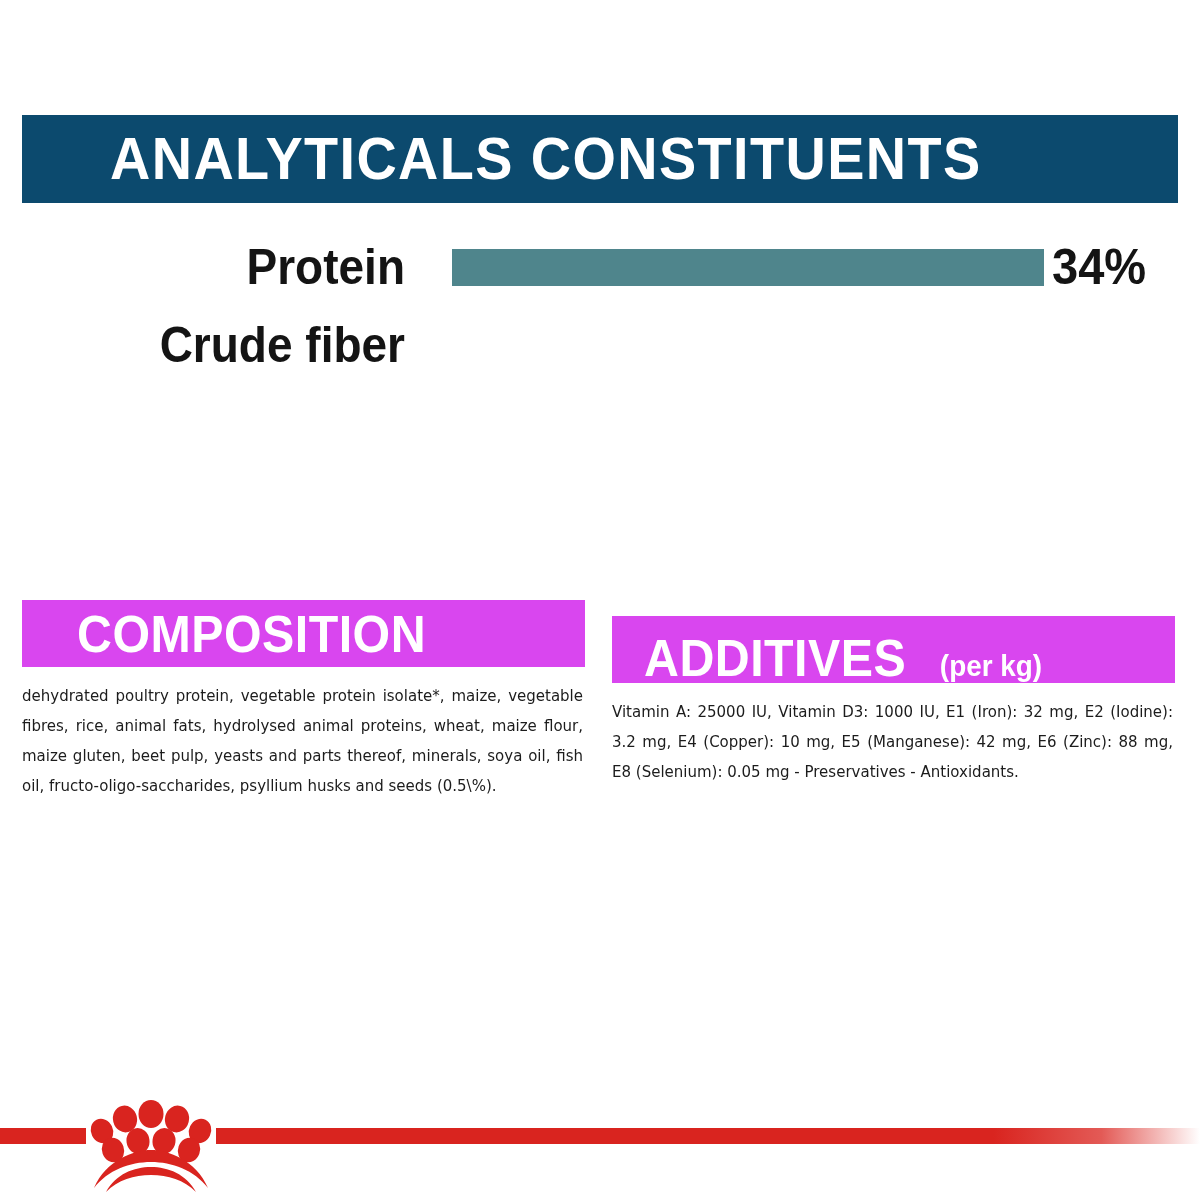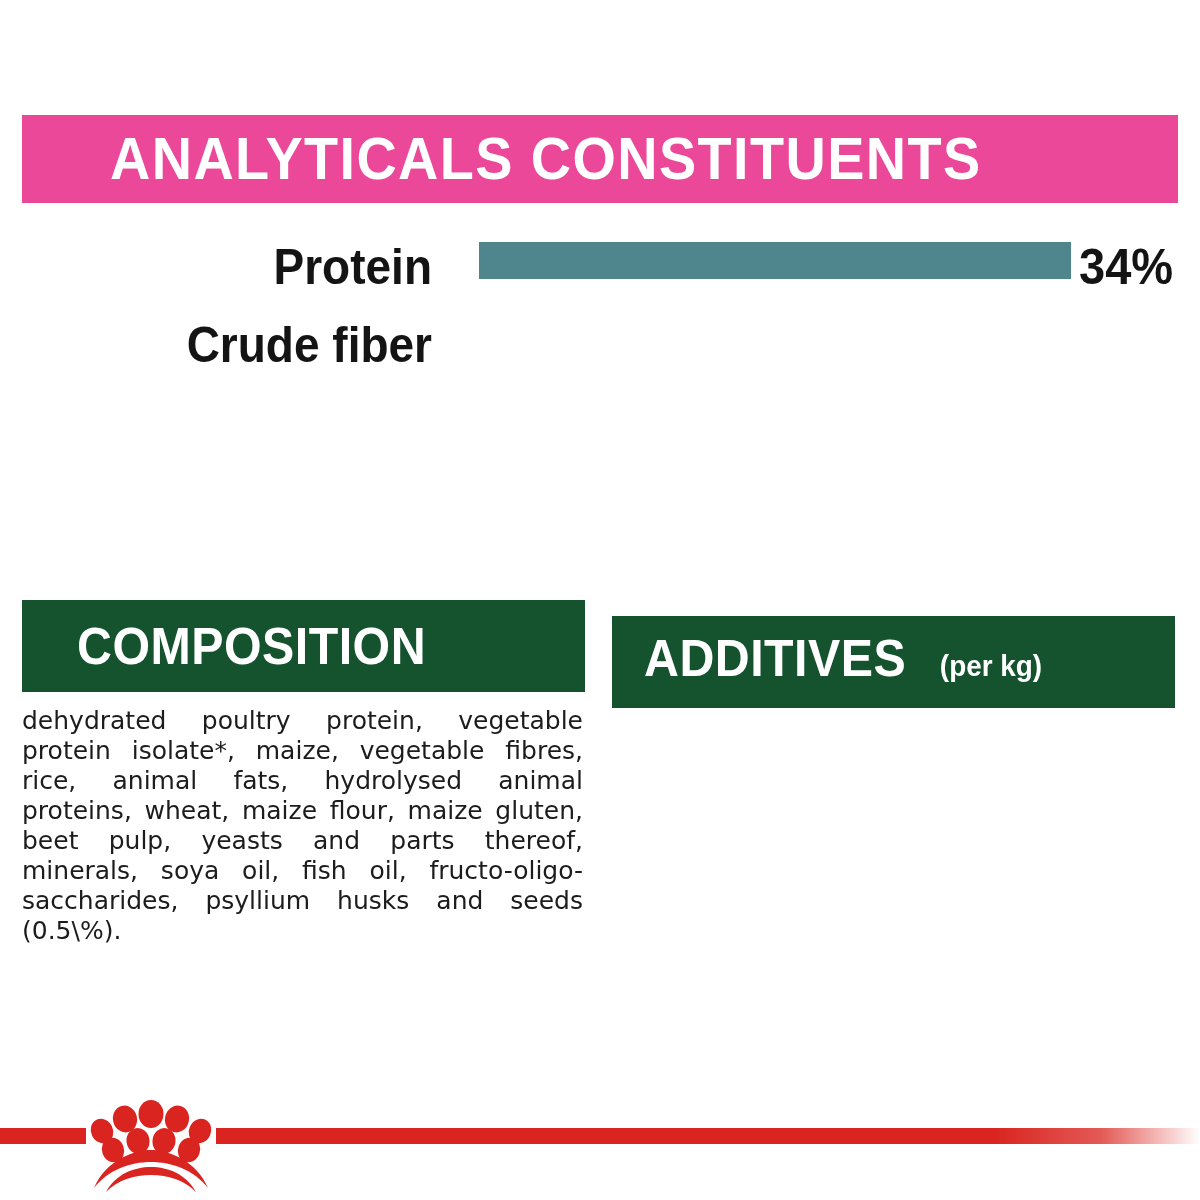--- a/index.html
+++ b/index.html
@@ -12,21 +12,21 @@
     height: 1200px;
     background: #ffffff;
     font-family: "Liberation Sans", sans-serif;
     position: relative;
     overflow: hidden;
     -webkit-font-smoothing: antialiased;
   }
 
   
   .banner {
-    background: #ec4899;
+    background: #0c4a6e;
     display: flex;
     align-items: center;
     box-sizing: border-box;
   }
 
   #top-banner {
     position: absolute;
     left: 22px;
     top: 115px;
     width: 1156px;
@@ -52,40 +52,39 @@
     left: 0;
     top: 240px;
     width: 1200px;
   }
 
   .bar-row {
     display: flex;
     align-items: center;
     height: 54px;
     margin-bottom: 24px;
-    padding-left: 27px;
   }
 
   .bar-label {
     width: 405px;
     text-align: right;
     color: #141414;
     font-family: "Liberation Sans Narrow", "Liberation Sans", sans-serif;
     font-weight: bold;
     font-size: 50px;
     line-height: 1;
     transform: scaleX(0.92);
     transform-origin: right center;
     white-space: nowrap;
     padding-right: 0;
   }
 
   .bar-track {
     display: flex;
-    align-items: flex-start;
+    align-items: center;
     margin-left: 47px;
   }
 
   .bar-fill {
     height: 37px;
     background: #4f858c;
   }
 
   .bar-value {
     color: #141414;
@@ -107,22 +106,22 @@
     width: 1156px;
     display: flex;
     gap: 27px;
   }
 
   .panel {
     width: 563px;
   }
 
   .panel-head {
-    background: #14532d;
-    height: 92px;
+    background: #d946ef;
+    height: 67px;
     display: flex;
     align-items: center;
     padding-left: 55px;
     box-sizing: border-box;
   }
 
   .panel-head.additives {
     padding-left: 32px;
     align-items: baseline;
     padding-top: 16px;
@@ -150,21 +149,21 @@
     margin-left: 10px;
     transform: scaleX(0.93);
     transform-origin: left baseline;
     white-space: nowrap;
   }
 
   .panel-body {
     margin-top: 14px;
     color: #1c1c1c;
     font-family: "DejaVu Sans", sans-serif;
-    font-size: 25px;
+    font-size: 15px;
     line-height: 30px;
     text-align: justify;
     text-justify: inter-word;
     padding-right: 2px;
   }
 
   #composition-body {
     width: 561px;
   }
 
@@ -238,20 +237,21 @@
       <span class="panel-head-title">COMPOSITION</span>
     </div>
     <div class="panel-body" id="composition-body">dehydrated poultry protein, vegetable protein isolate*, maize, vegetable fibres, rice, animal fats, hydrolysed animal proteins, wheat, maize flour, maize gluten, beet pulp, yeasts and parts thereof, minerals, soya oil, fish oil, fructo-oligo-saccharides, psyllium husks and seeds (0.5\%).</div>
   </div>
 
   <div class="panel">
     <div class="panel-head additives">
       <span class="panel-head-title">ADDITIVES</span>
       <span class="panel-head-sub">(per kg)</span>
     </div>
+    <div class="panel-body" id="additives-body">Vitamin A: 25000 IU, Vitamin D3: 1000 IU, E1 (Iron): 32 mg, E2 (Iodine): 3.2 mg, E4 (Copper): 10 mg, E5 (Manganese): 42 mg, E6 (Zinc): 88 mg, E8 (Selenium): 0.05 mg - Preservatives - Antioxidants.</div>
   </div>
 
 </div>
 
 <div id="footer">
   <div class="red-bar-left"></div>
   <div class="red-bar-right"></div>
 
   <svg id="crown-logo" viewBox="0 0 130 92">
     <g fill="#d9241f">

